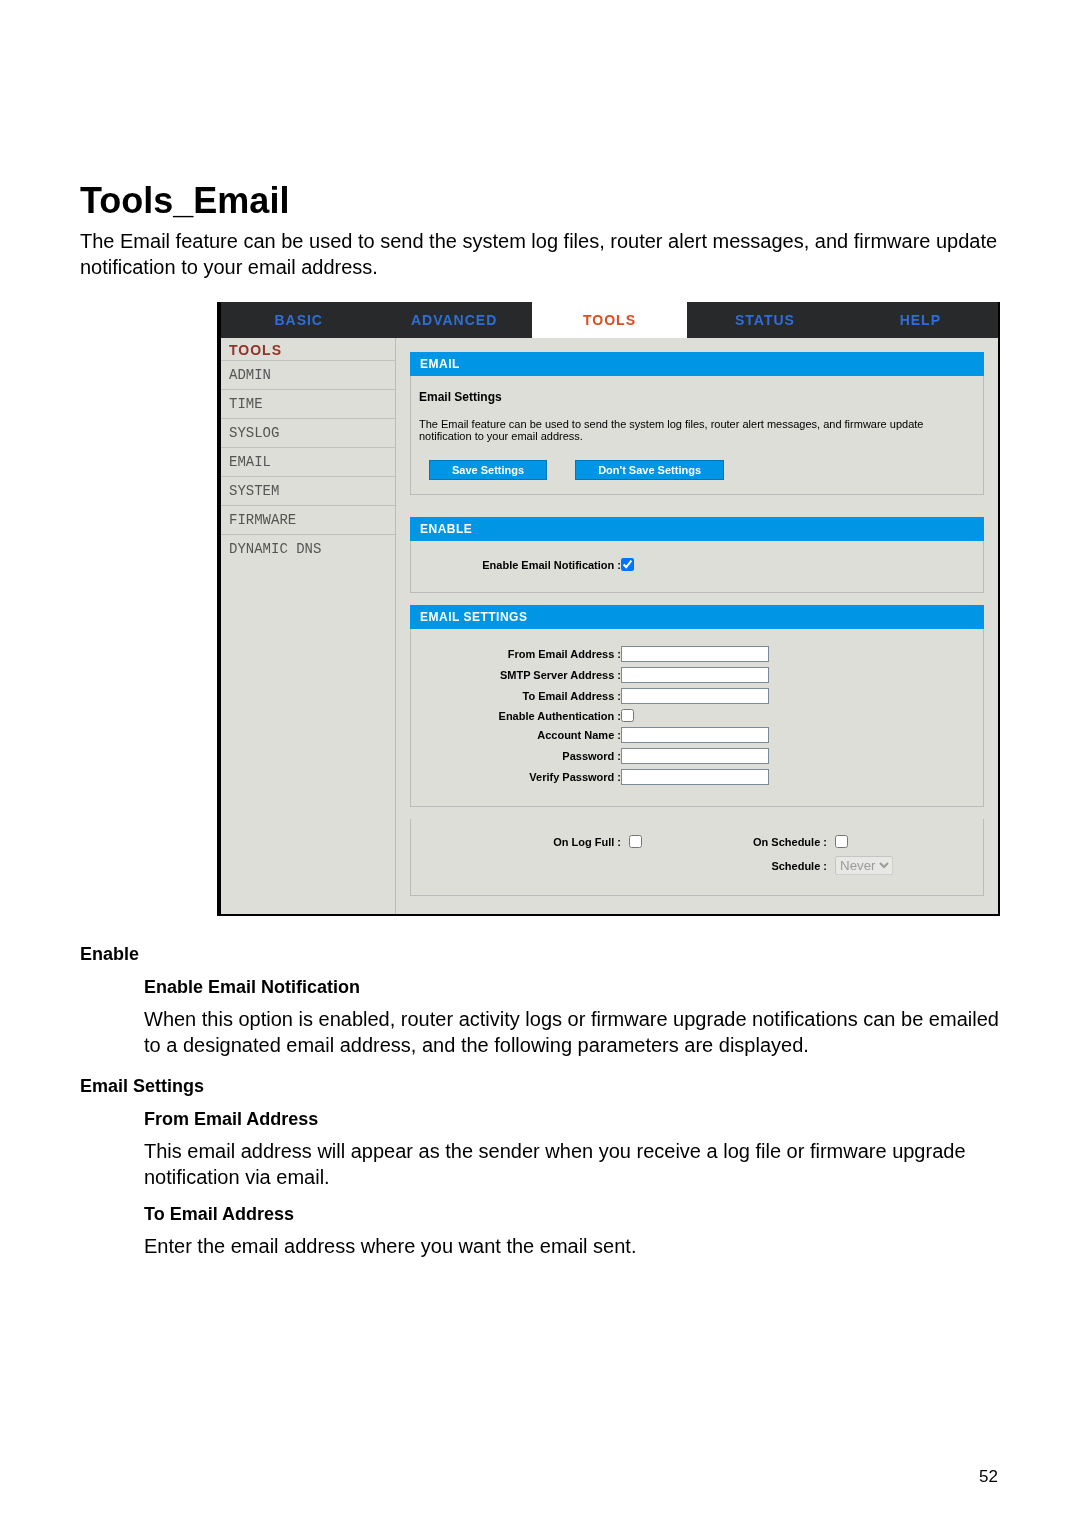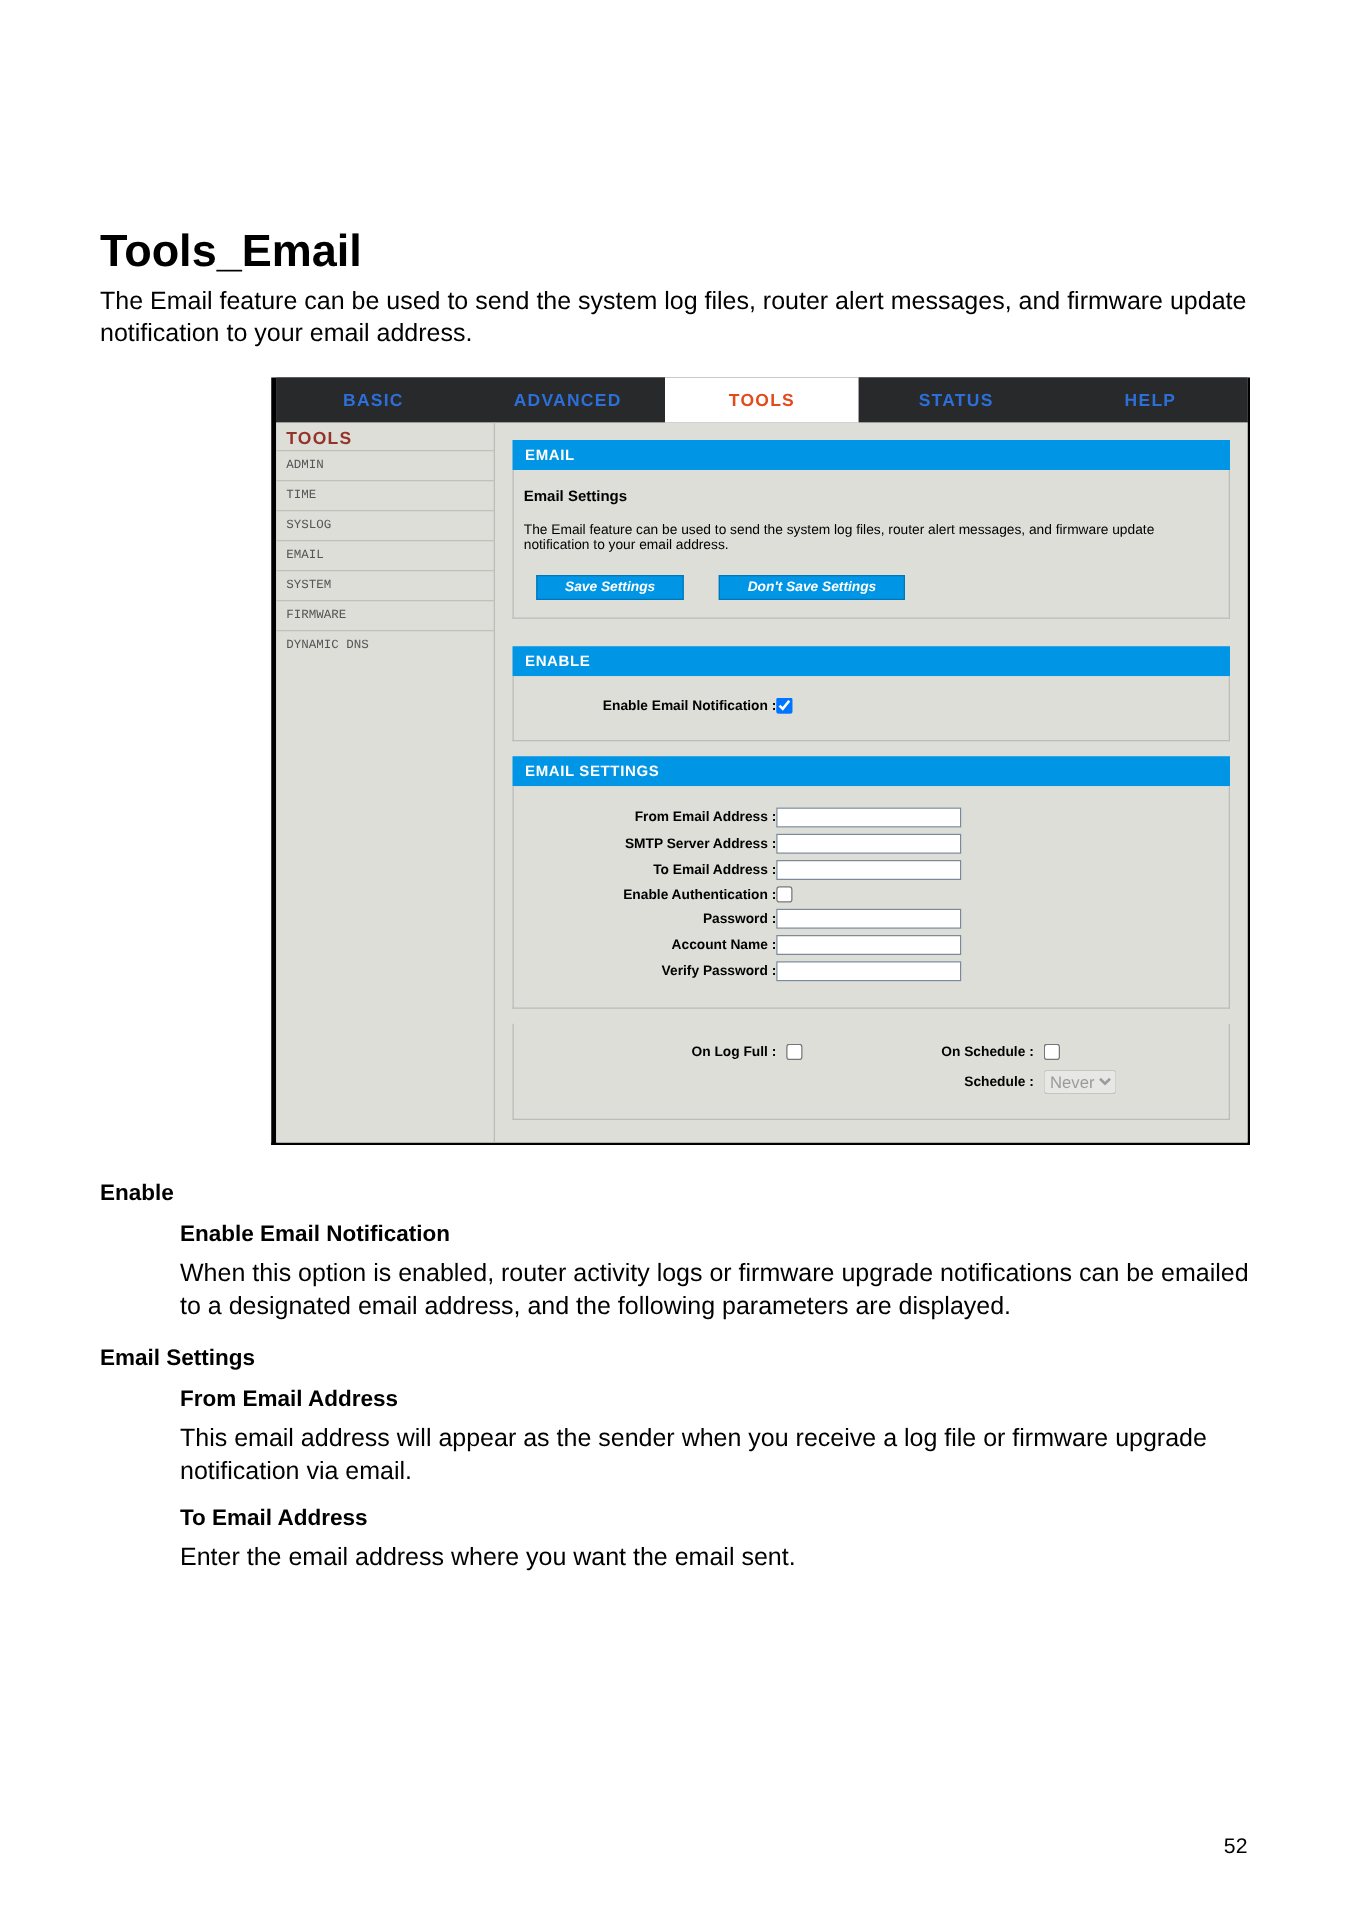--- a/index.html
+++ b/index.html
@@ -64,21 +64,21 @@
   }
   .sidebar-header {
     color: #95322a;
     font-weight: bold;
     font-size: 14px;
     padding: 4px 8px 2px 8px;
     letter-spacing: 1px;
   }
   .sidebar-item {
     font-family: "Courier New", monospace;
-    font-size: 10px;
+    font-size: 14px;
     color: #555;
     padding: 6px 8px;
     border-top: 1px solid #bfc2b8;
     cursor: pointer;
   }
   .content {
     flex: 1;
     background: #dcded7;
     padding: 14px 14px 18px 14px;
   }
@@ -109,21 +109,20 @@
   }
   .btn-row { display: flex; gap: 28px; padding-left: 10px; }
   .btn {
     background: #0095e5;
     color: #fff;
     font-weight: bold;
     font-size: 11px;
     border: 1px solid #0077b8;
     padding: 3px 22px;
     cursor: pointer;
-    font-style: italic;
   }
   .panel {
     border: 1px solid #bbb;
     border-top: none;
     background: #dcded7;
     padding: 12px 10px 16px 10px;
     margin-bottom: 12px;
   }
   .row {
     display: flex;
@@ -236,26 +235,26 @@
             </div>
             <div class="row">
               <div class="lbl">To Email Address :</div>
               <input type="text" style="">
             </div>
             <div class="row">
               <div class="lbl">Enable Authentication :</div>
               <input type="checkbox" style="">
             </div>
             <div class="row">
+              <div class="lbl">Account Name :</div>
+              <input type="text" style="">
+            </div>
+            <div class="row">
               <div class="lbl">Password :</div>
               <input type="password" style="">
-            </div>
-            <div class="row">
-              <div class="lbl">Account Name :</div>
-              <input type="text" style="">
             </div>
             <div class="row">
               <div class="lbl">Verify Password :</div>
               <input type="password" style="">
             </div>
           </div>
 
           <div class="panel" style="margin-bottom:0">
             <div class="dual-row">
               <div class="half">

